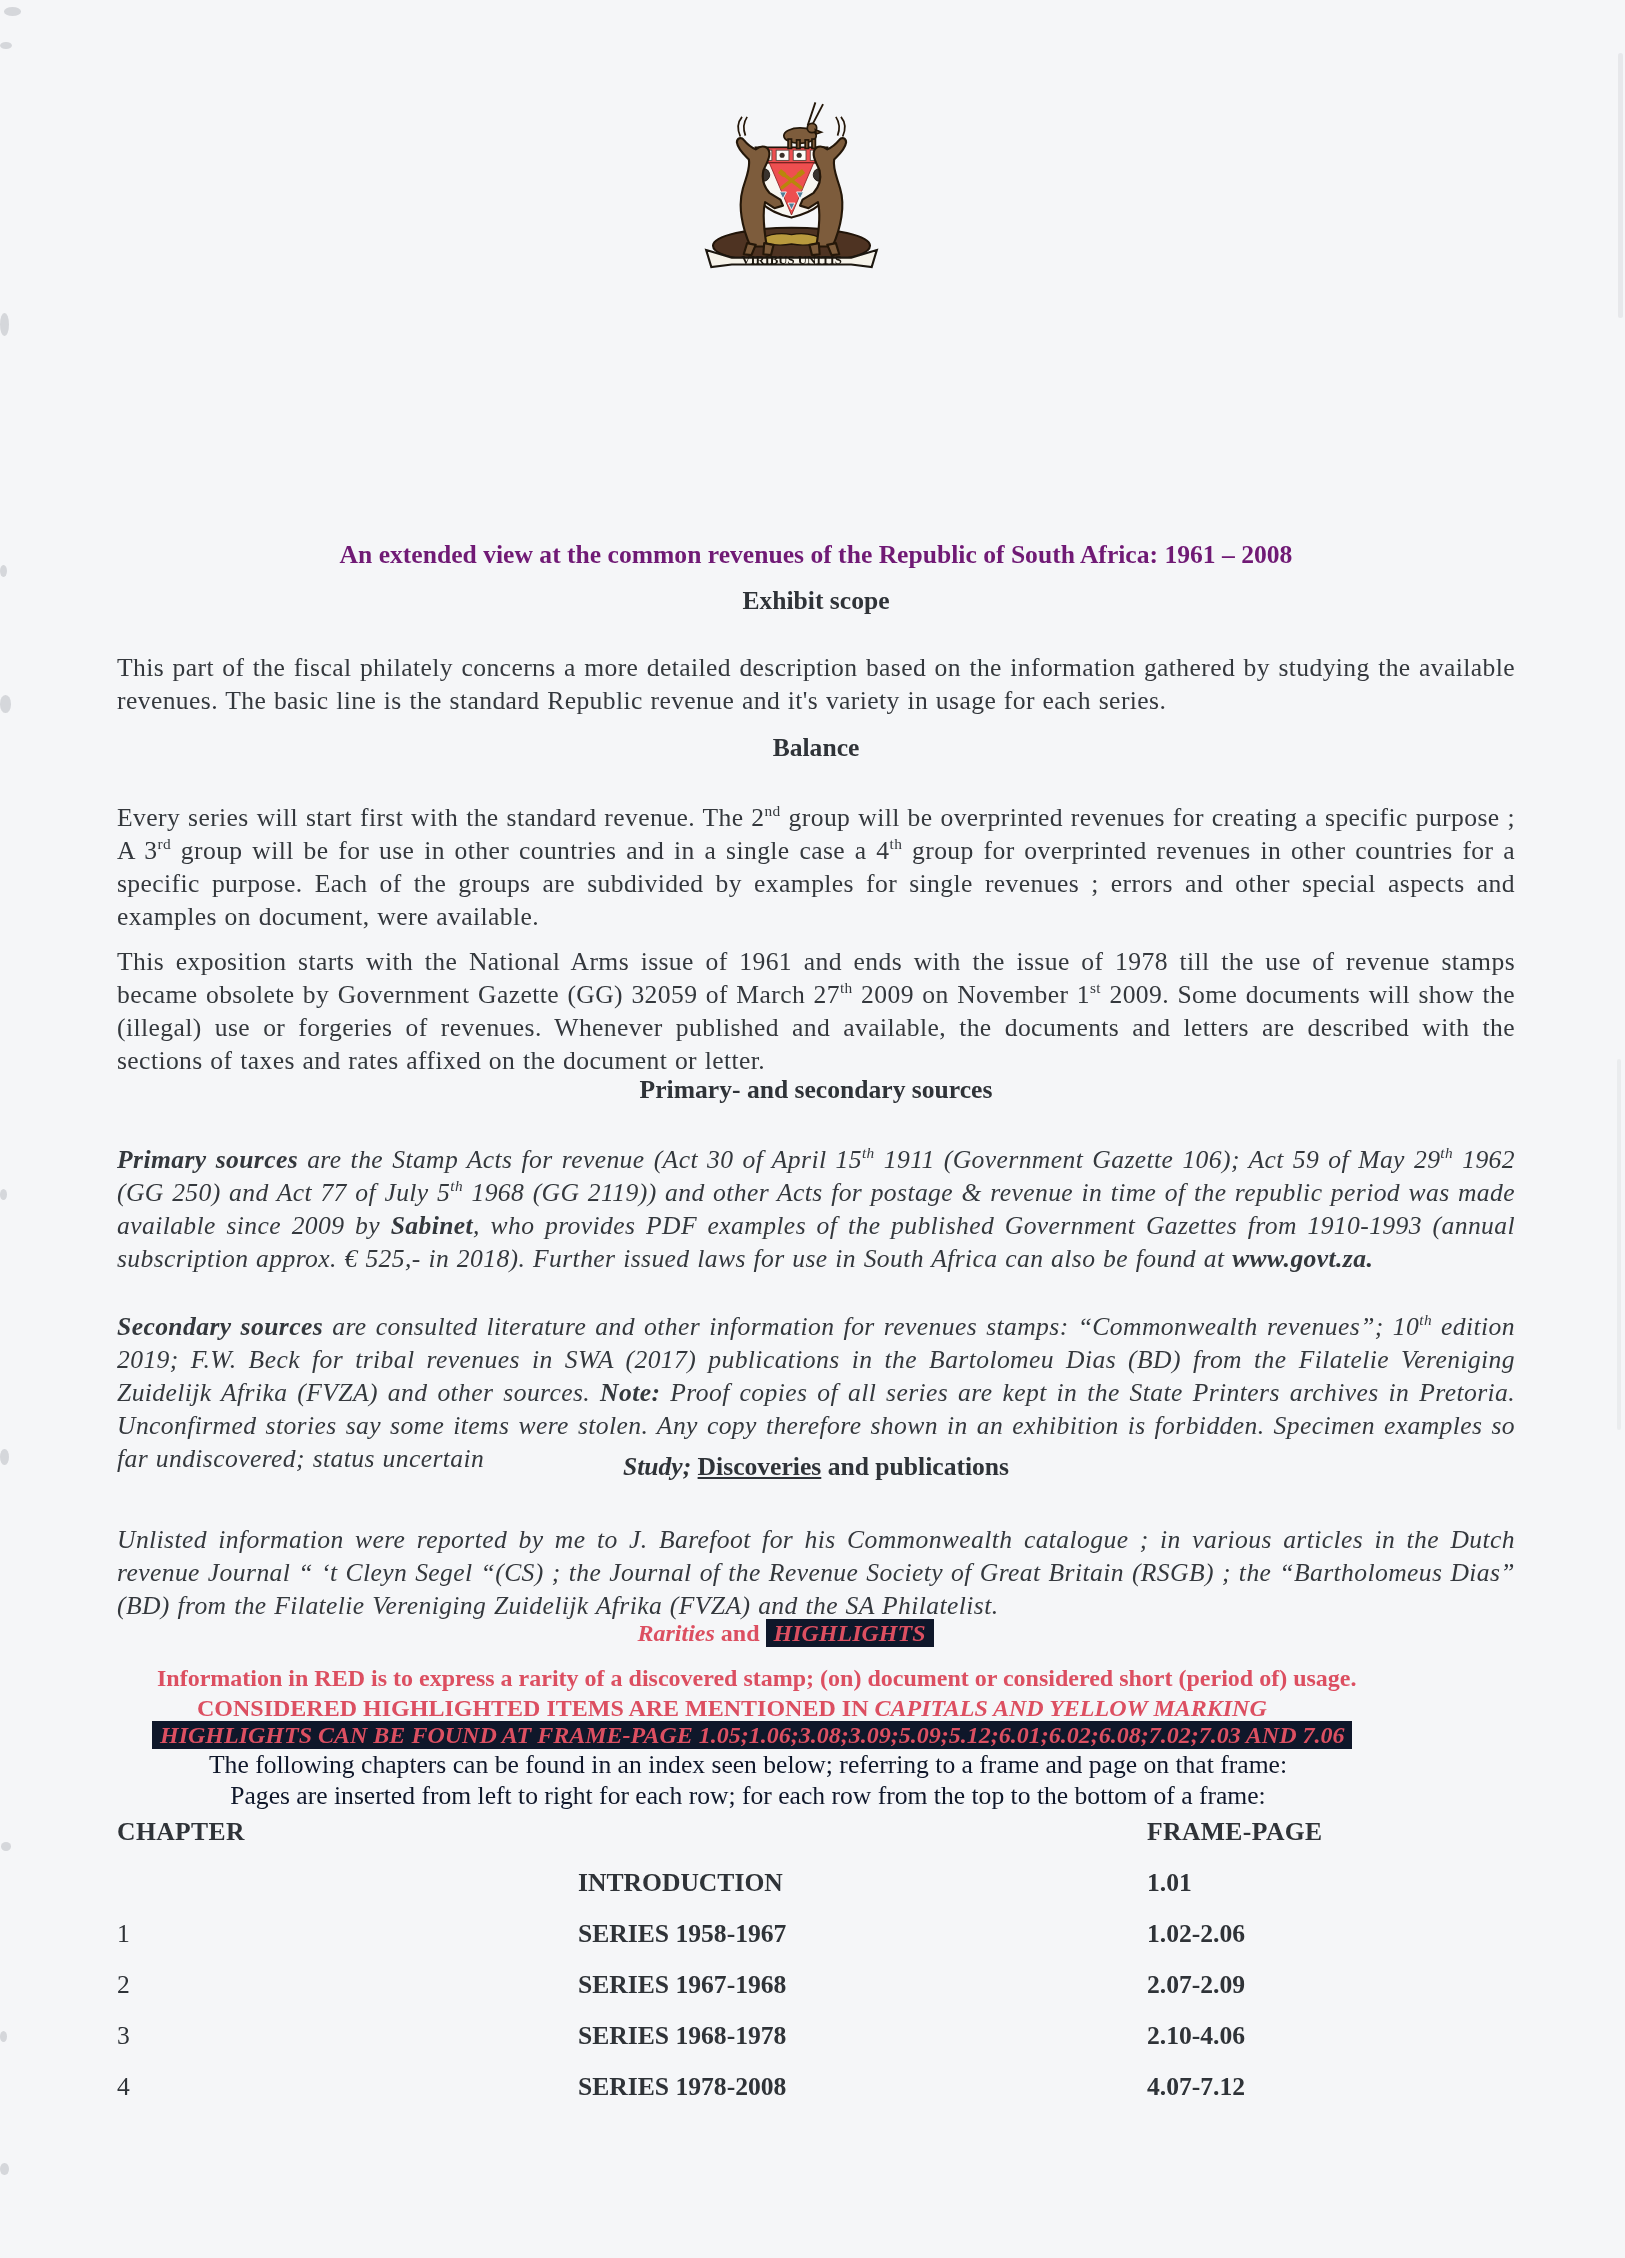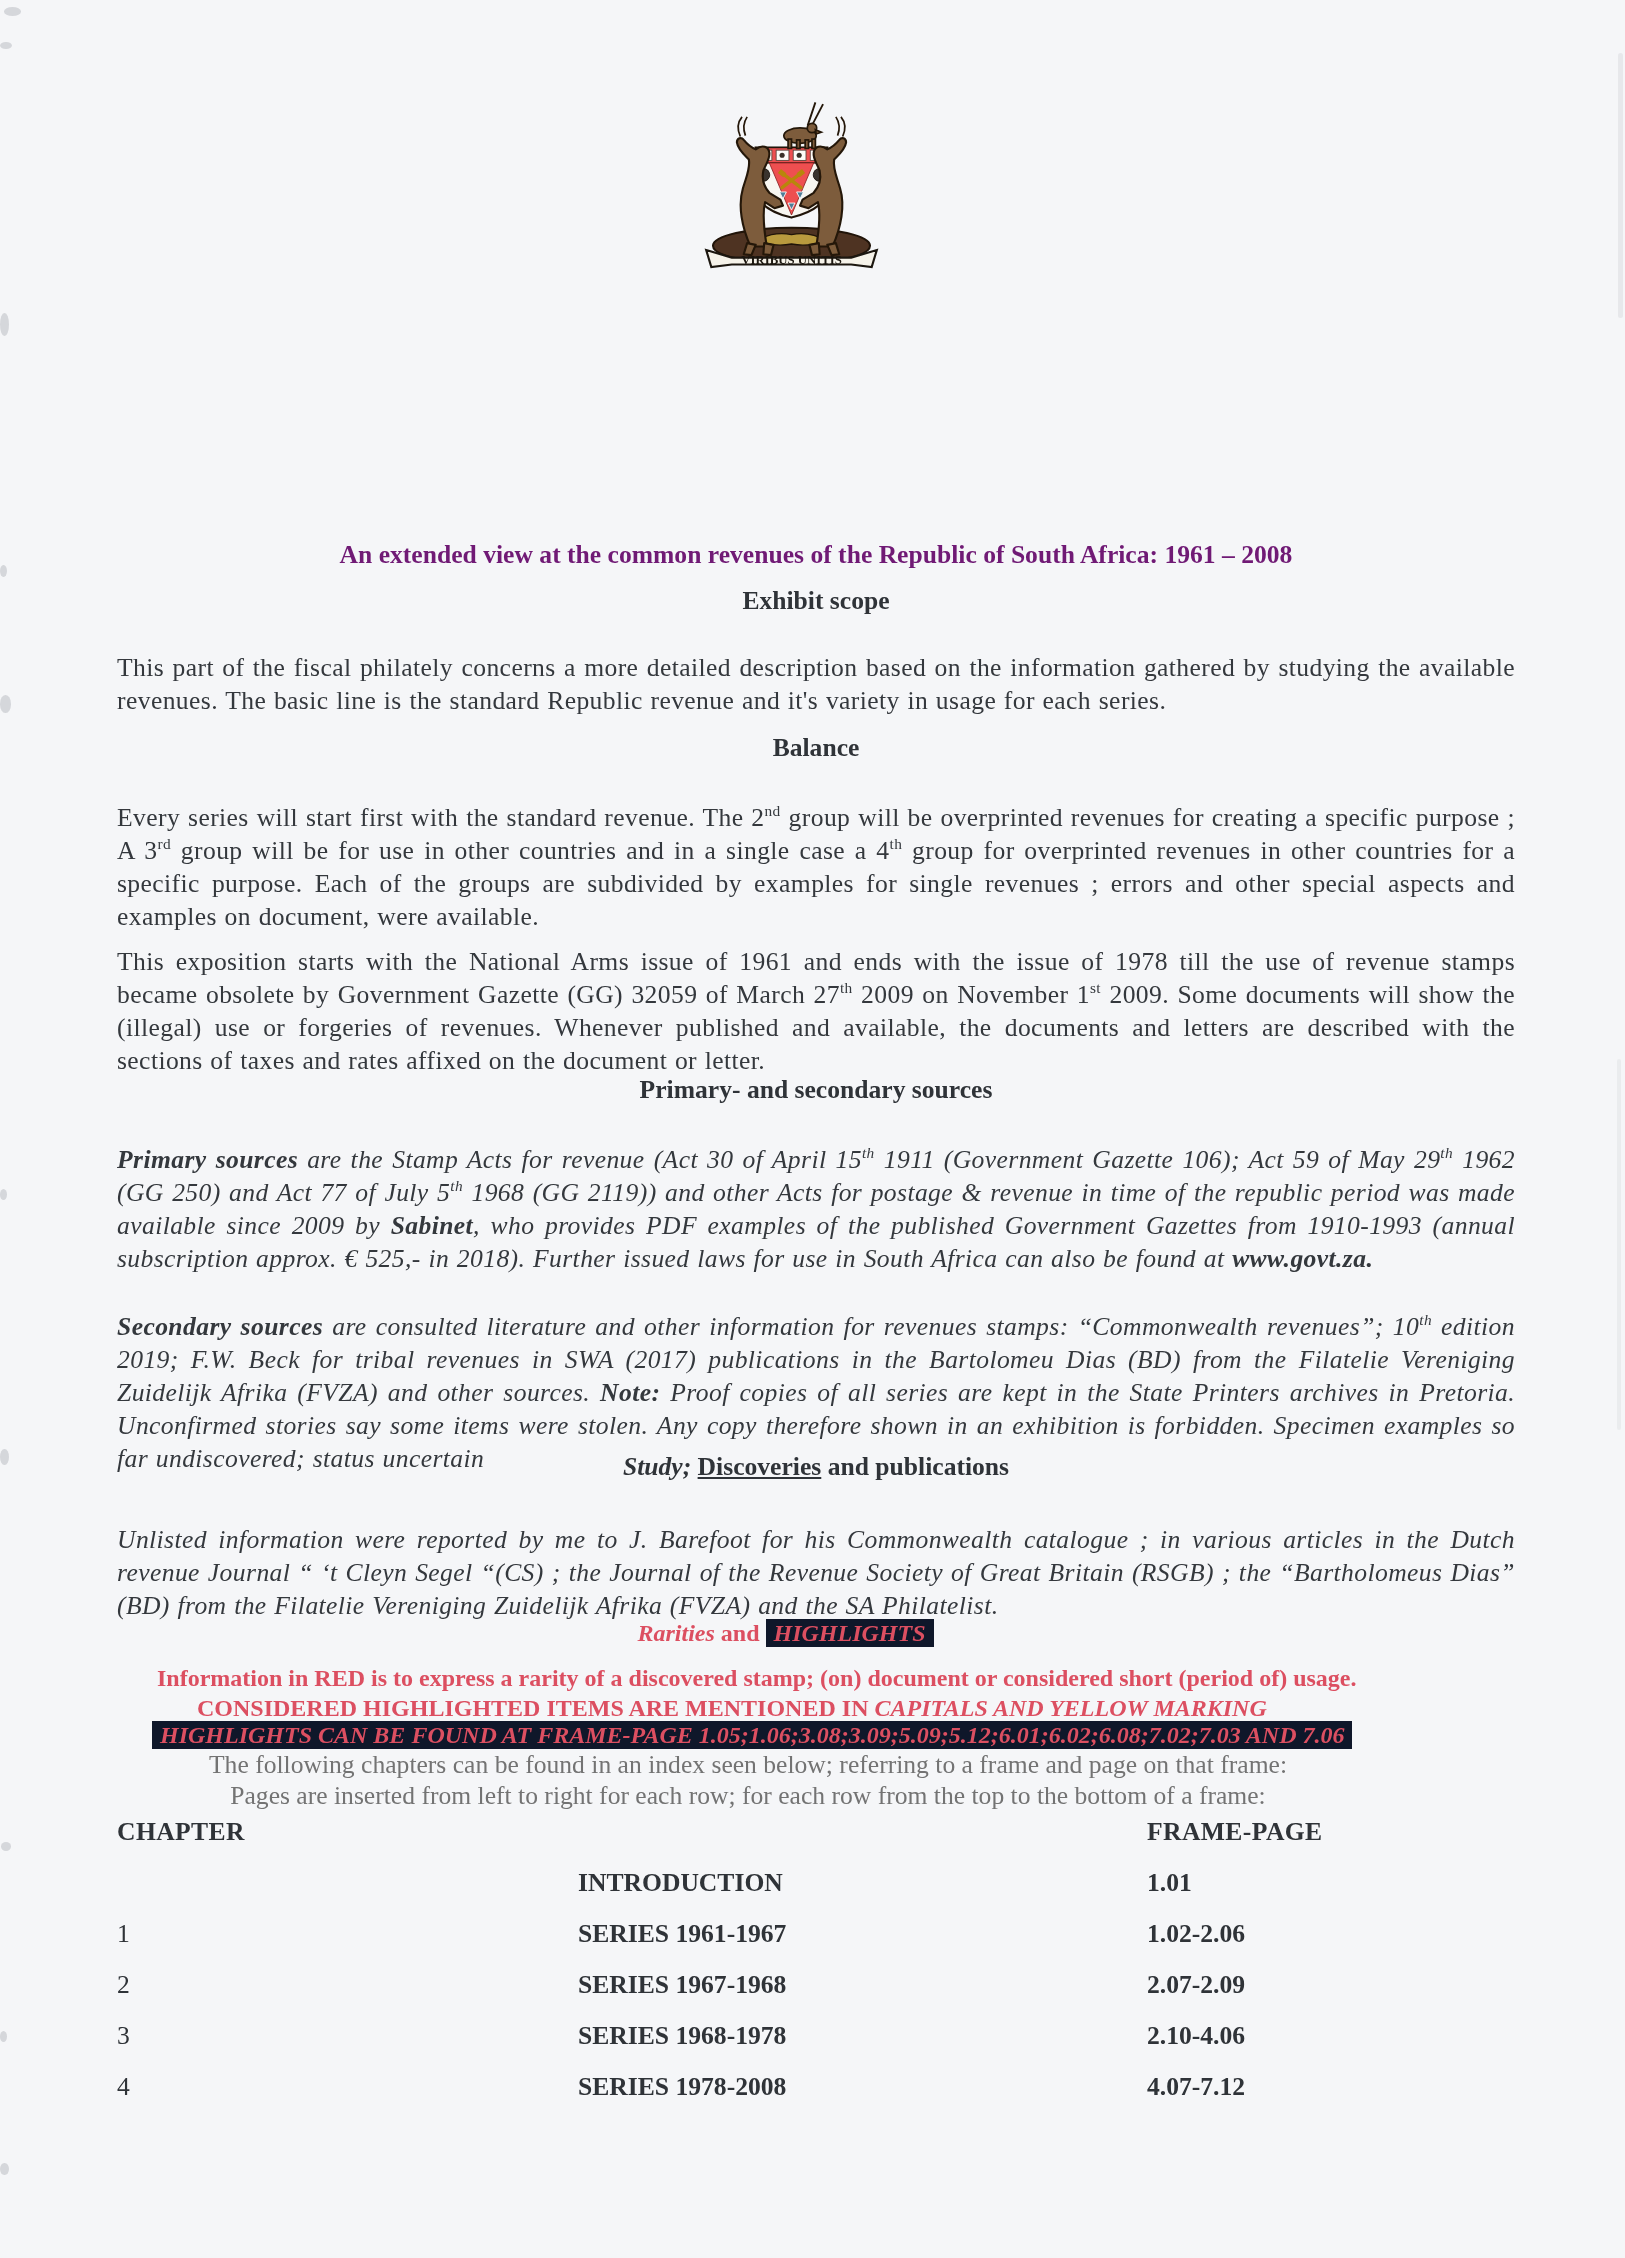--- a/index.html
+++ b/index.html
@@ -35,21 +35,21 @@
   .para sup, .h3 sup{font-size:.6em;line-height:0;}
   .red{color:#dc4f61;}
   .hl{background:#0f172a;padding:0.9px 8px;}
   .redline{
     position:absolute;font-size:24px;font-weight:700;color:#dc4f61;
     line-height:28px;white-space:nowrap;
   }
   .rl1{left:157px;top:1664px;}
   .rl2{left:197px;top:1694px;}
   .rl3{left:152px;top:1721px;font-style:italic;}
-  .noteline{font-size:25.6px;text-align:center;width:1262px;color:#737373;}
+  .noteline{font-size:25.6px;text-align:center;width:1262px;color:#0f172a;}
   .nl1{top:1750px;}
   .nl2{top:1781px;}
   .toc{
     top:1817px;
     display:grid;
     grid-template-columns:461px 569px auto;
     grid-template-rows:51px 51px 51px 51px 51px 51px;
     font-size:25.6px;color:#2f3338;
   }
   .toc .hdr{font-weight:700;letter-spacing:0.4px;}
@@ -175,21 +175,21 @@
   <div class="abs toc">
     <div class="hdr">CHAPTER</div>
     <div></div>
     <div class="hdr">FRAME-PAGE</div>
 
     <div class="num"></div>
     <div class="ttl">INTRODUCTION</div>
     <div class="pg">1.01</div>
 
     <div class="num">1</div>
-    <div class="ttl">SERIES 1961-1967</div>
+    <div class="ttl">SERIES 1958-1967</div>
     <div class="pg">1.02-2.06</div>
 
     <div class="num">2</div>
     <div class="ttl">SERIES 1967-1968</div>
     <div class="pg">2.07-2.09</div>
 
     <div class="num">3</div>
     <div class="ttl">SERIES 1968-1978</div>
     <div class="pg">2.10-4.06</div>
 

